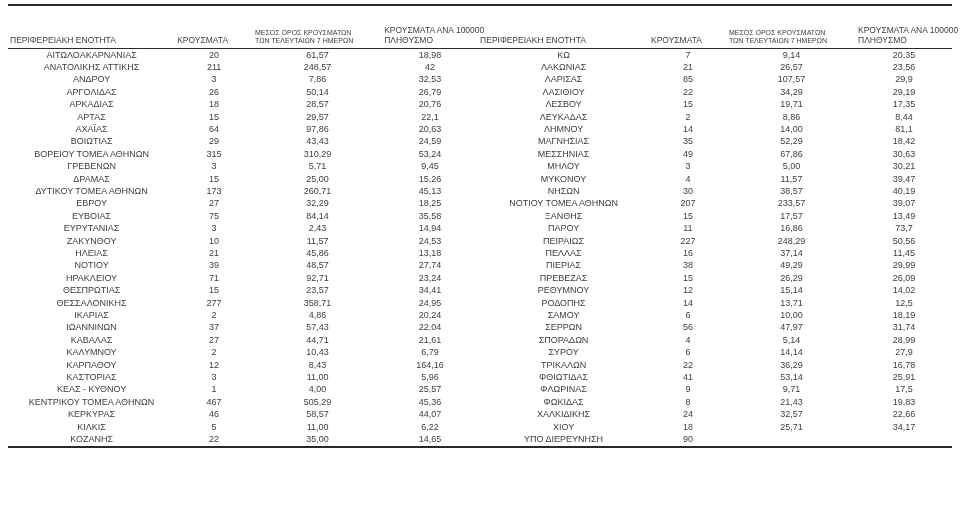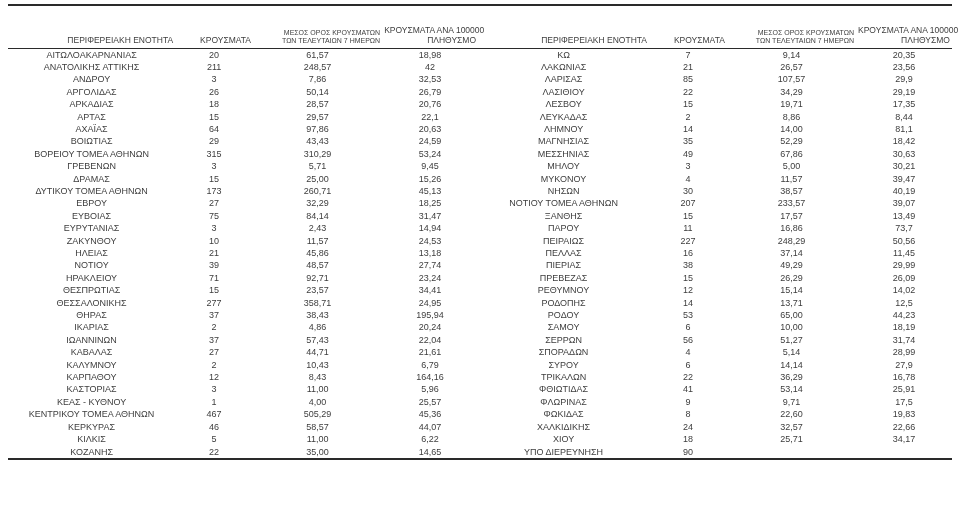--- a/index.html
+++ b/index.html
@@ -17,21 +17,21 @@
   table.cases {
     width: 100%;
     border-collapse: collapse;
     border-top: 2px solid #2a2a2a;
     border-bottom: 2px solid #2a2a2a;
     table-layout: fixed;
   }
   table.cases th {
     font-weight: normal;
     vertical-align: bottom;
-    text-align: right;
+    text-align: left;
     height: 43px;
     padding: 0 2px 2px 2px;
     border-bottom: 1.5px solid #2a2a2a;
     font-size: 8.5px;
     line-height: 1.15;
     white-space: nowrap;
   }
   table.cases th .small-line { font-size: 7px; }
   table.cases td {
     text-align: center;
@@ -215,21 +215,21 @@
           <td>18,25</td>
           <td>ΝΟΤΙΟΥ ΤΟΜΕΑ ΑΘΗΝΩΝ</td>
           <td>207</td>
           <td>233,57</td>
           <td>39,07</td>
         </tr>
         <tr>
           <td>ΕΥΒΟΙΑΣ</td>
           <td>75</td>
           <td>84,14</td>
-          <td>31,47</td>
+          <td>35,58</td>
           <td>ΞΑΝΘΗΣ</td>
           <td>15</td>
           <td>17,57</td>
           <td>13,49</td>
         </tr>
         <tr>
           <td>ΕΥΡΥΤΑΝΙΑΣ</td>
           <td>3</td>
           <td>2,43</td>
           <td>14,94</td>
@@ -292,47 +292,37 @@
           <td>ΘΕΣΣΑΛΟΝΙΚΗΣ</td>
           <td>277</td>
           <td>358,71</td>
           <td>24,95</td>
           <td>ΡΟΔΟΠΗΣ</td>
           <td>14</td>
           <td>13,71</td>
           <td>12,5</td>
         </tr>
         <tr>
-          <td>ΘΗΡΑΣ</td>
-          <td>37</td>
-          <td>38,43</td>
-          <td>195,94</td>
-          <td>ΡΟΔΟΥ</td>
-          <td>53</td>
-          <td>65,00</td>
-          <td>44,23</td>
-        </tr>
-        <tr>
           <td>ΙΚΑΡΙΑΣ</td>
           <td>2</td>
           <td>4,86</td>
           <td>20,24</td>
           <td>ΣΑΜΟΥ</td>
           <td>6</td>
           <td>10,00</td>
           <td>18,19</td>
         </tr>
         <tr>
           <td>ΙΩΑΝΝΙΝΩΝ</td>
           <td>37</td>
           <td>57,43</td>
           <td>22,04</td>
           <td>ΣΕΡΡΩΝ</td>
           <td>56</td>
-          <td>51,27</td>
+          <td>47,97</td>
           <td>31,74</td>
         </tr>
         <tr>
           <td>ΚΑΒΑΛΑΣ</td>
           <td>27</td>
           <td>44,71</td>
           <td>21,61</td>
           <td>ΣΠΟΡΑΔΩΝ</td>
           <td>4</td>
           <td>5,14</td>
@@ -378,21 +368,21 @@
           <td>9,71</td>
           <td>17,5</td>
         </tr>
         <tr>
           <td>ΚΕΝΤΡΙΚΟΥ ΤΟΜΕΑ ΑΘΗΝΩΝ</td>
           <td>467</td>
           <td>505,29</td>
           <td>45,36</td>
           <td>ΦΩΚΙΔΑΣ</td>
           <td>8</td>
-          <td>22,60</td>
+          <td>21,43</td>
           <td>19,83</td>
         </tr>
         <tr>
           <td>ΚΕΡΚΥΡΑΣ</td>
           <td>46</td>
           <td>58,57</td>
           <td>44,07</td>
           <td>ΧΑΛΚΙΔΙΚΗΣ</td>
           <td>24</td>
           <td>32,57</td>

